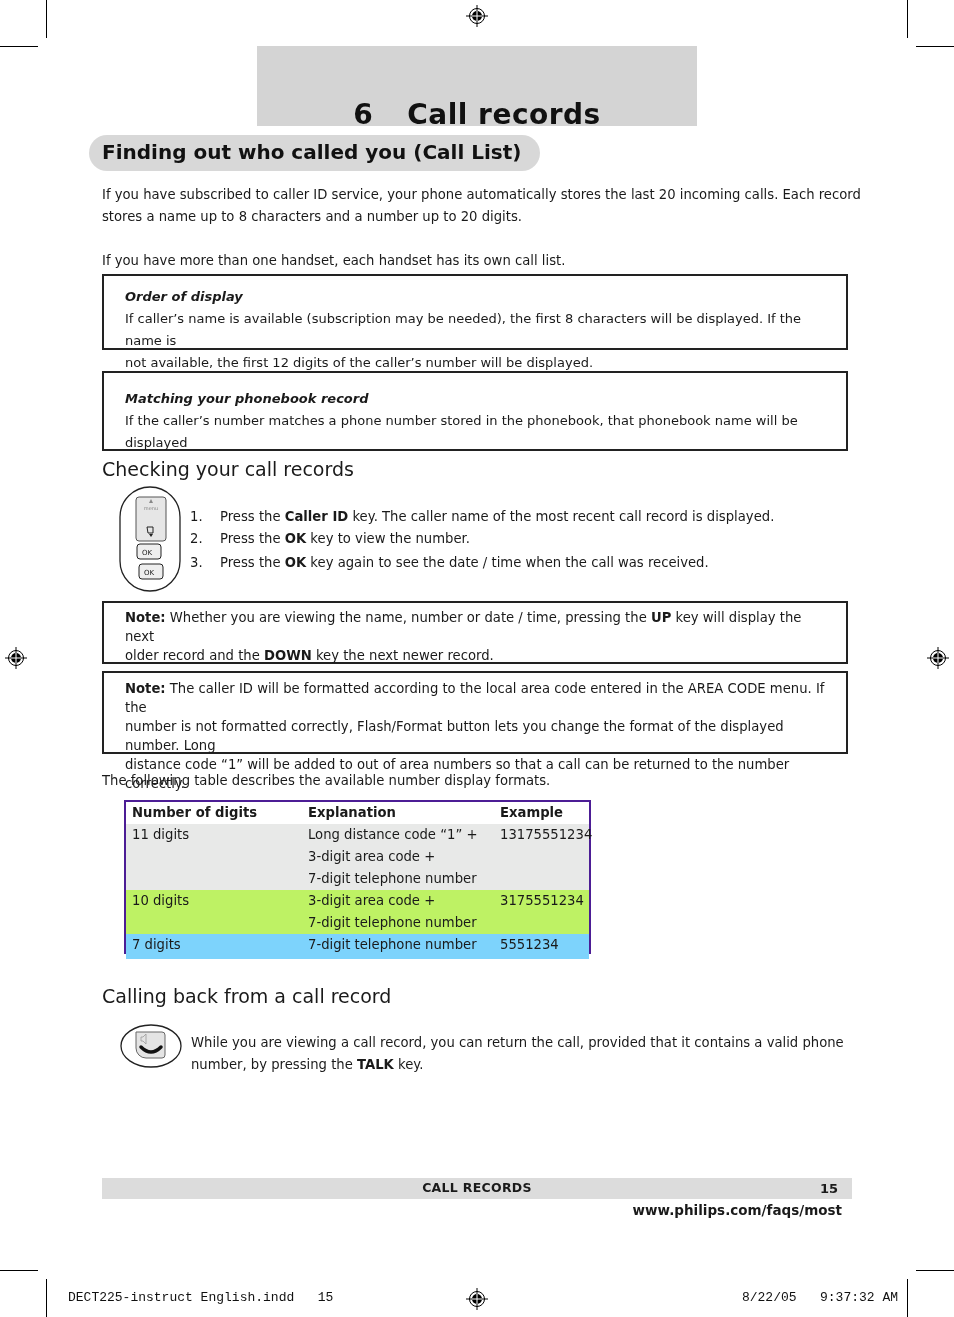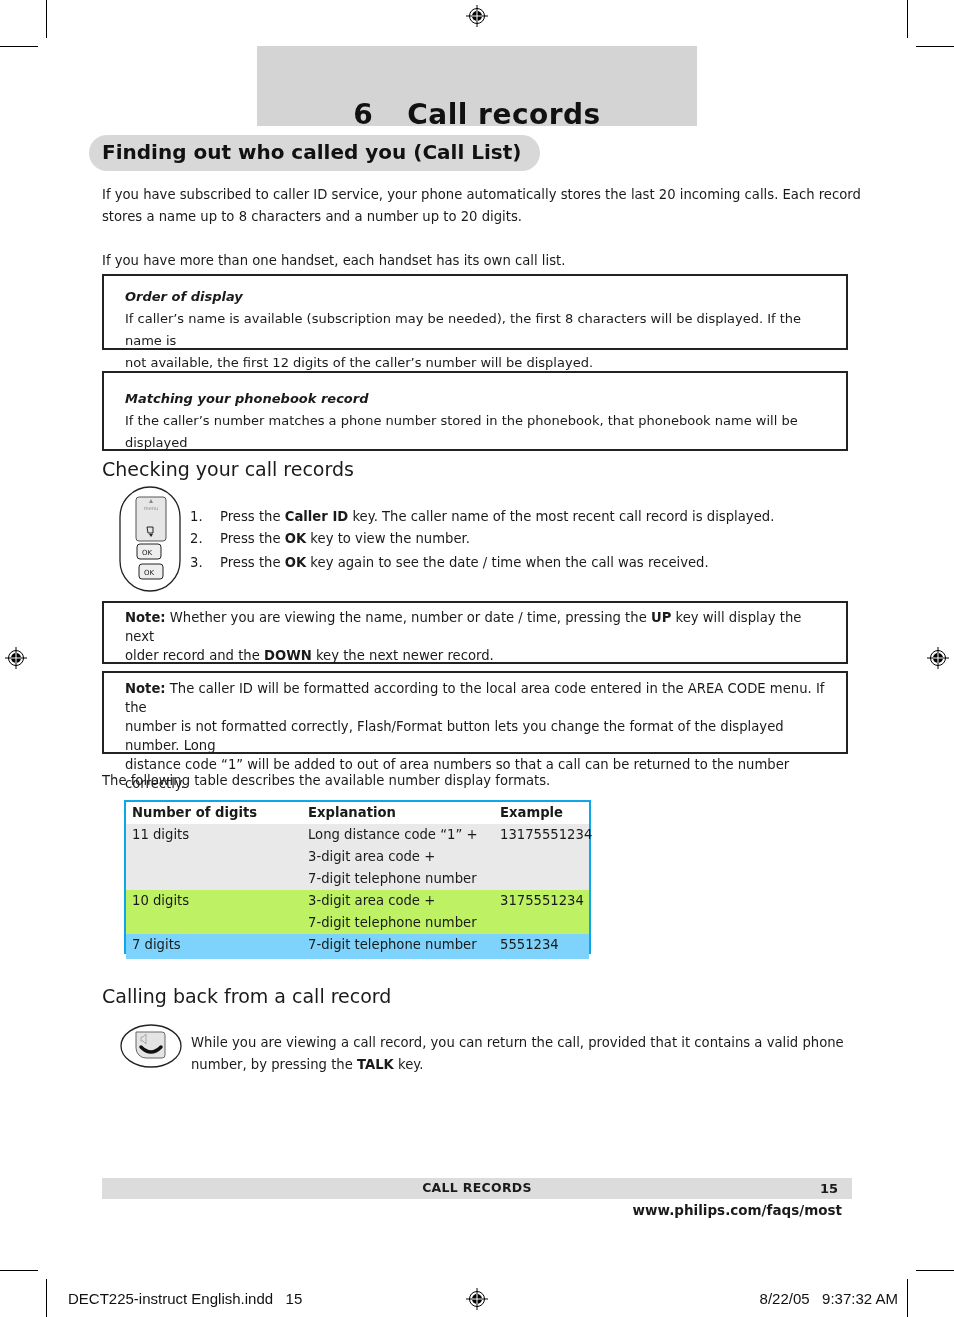--- a/index.html
+++ b/index.html
@@ -12,29 +12,29 @@
   .chap-title .num { margin-right:34px; }
   .sec-pill { left:89px; top:135px; width:451px; height:36px; background:#d8d8d8; border-radius:0 18px 18px 0; }
   .sec-title { left:102px; top:140px; font-size:20px; font-weight:bold; color:#111; }
   .para { font-size:13.2px; line-height:22px; color:#1a1a1a; }
   .box { position:absolute; left:102px; width:746px; border:2px solid #222; box-sizing:border-box; }
   .box .inner { position:absolute; left:21px; right:20px; font-size:13px; line-height:22px; }
   .box .ttl { font-style:italic; font-weight:bold; }
   .h2 { font-size:19px; color:#1a1a1a; }
   .step { position:absolute; left:190px; font-size:13.2px; }
   .step .n { display:inline-block; width:30px; }
-  .tbl-wrap { position:absolute; left:124px; top:800px; width:467px; height:154px; border:2px solid #0ea5e9; box-sizing:border-box; }
+  .tbl-wrap { position:absolute; left:124px; top:800px; width:467px; height:154px; border:2px solid #4c1d95; box-sizing:border-box; }
   .tbl-row { position:absolute; left:0; right:0; }
   .tbl-row .c { position:absolute; font-size:13.2px; line-height:22px; }
   .c1 { left:6px; } .c2 { left:182px; } .c3 { left:374px; }
   .footer-band { left:102px; top:1178px; width:750px; height:21px; background:#dcdcdc; }
   .footer-label { left:102px; top:1180px; width:750px; text-align:center; font-weight:900; font-size:12.5px; letter-spacing:0.3px; }
   .footer-page { left:820px; top:1181px; font-weight:bold; font-size:13px; }
   .footer-url { left:600px; top:1202px; width:242px; text-align:right; font-weight:bold; font-size:13.5px; }
-  .slug { top:1290px; font-family:Liberation Sans, sans-serif; font-size:15px; color:#111; }
+  .slug { top:1290px; font-family:Liberation Mono, monospace; font-size:13px; color:#111; }
 </style>
 </head>
 <body>
 
 <div class="crop" style="left:46px;top:0;width:1px;height:38px;"></div>
 <div class="crop" style="left:0;top:46px;width:38px;height:1px;"></div>
 <div class="crop" style="left:907px;top:0;width:1px;height:38px;"></div>
 <div class="crop" style="left:916px;top:46px;width:38px;height:1px;"></div>
 <div class="crop" style="left:46px;top:1279px;width:1px;height:38px;"></div>
 <div class="crop" style="left:0;top:1270px;width:38px;height:1px;"></div>

